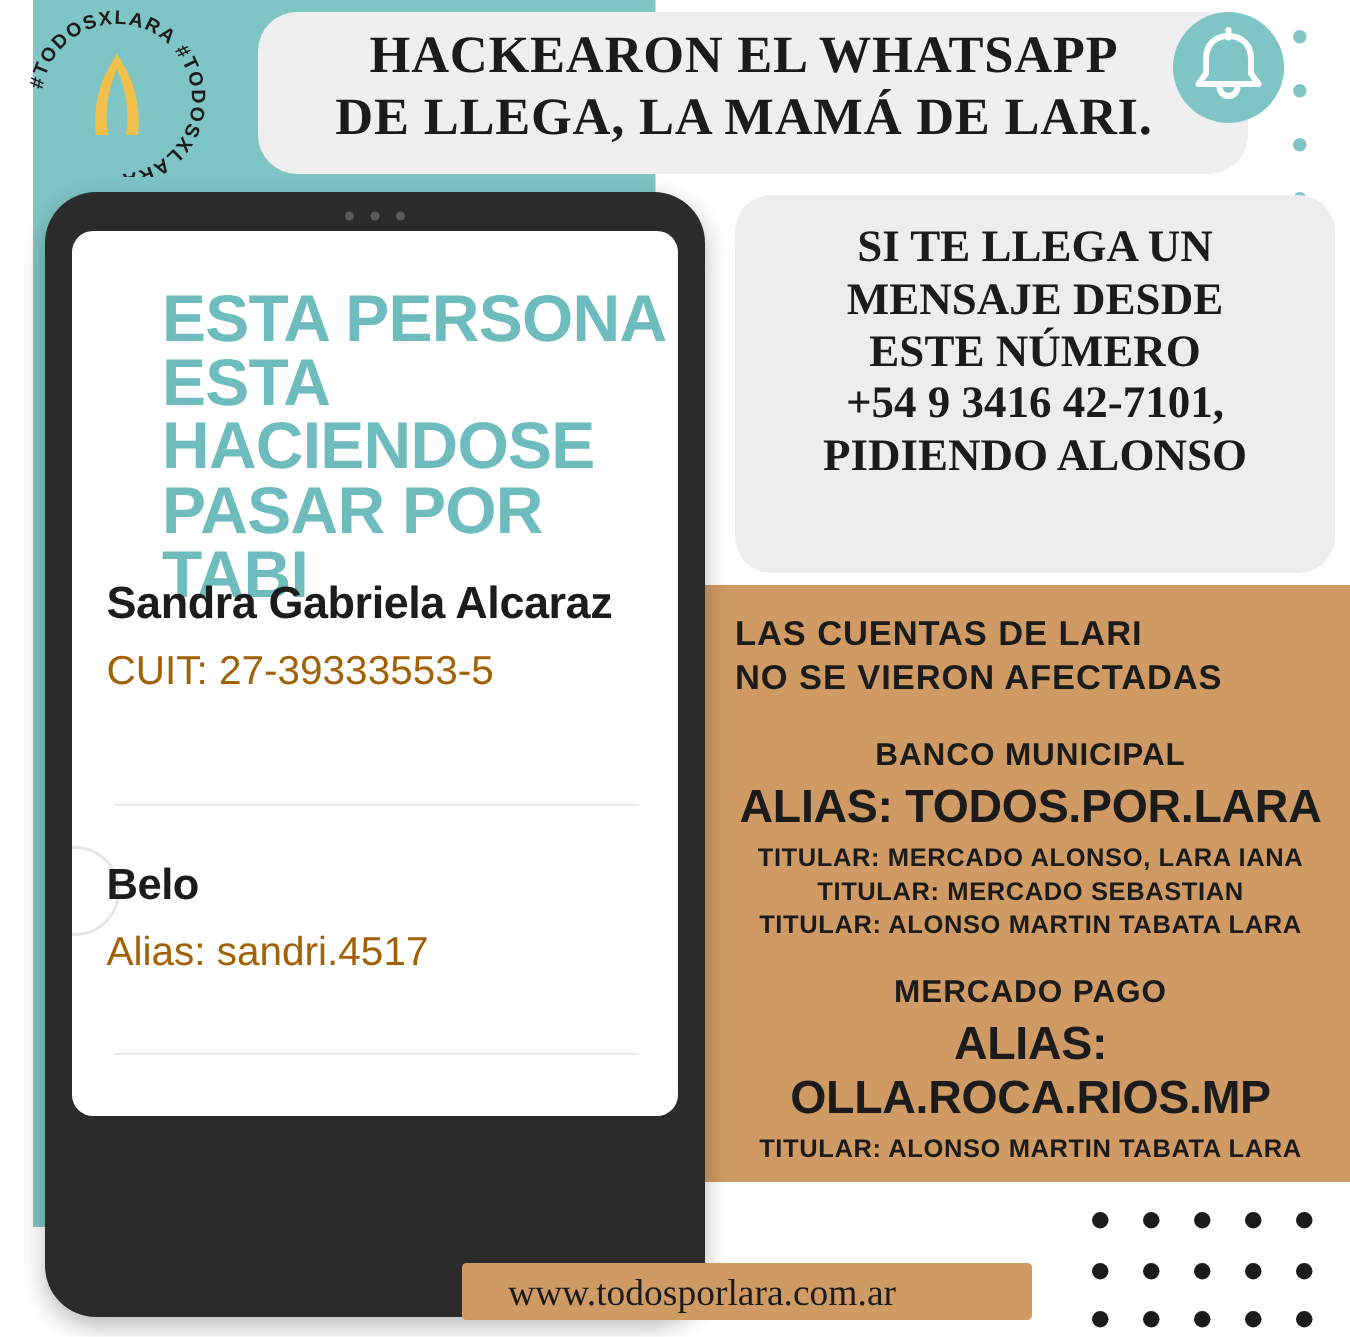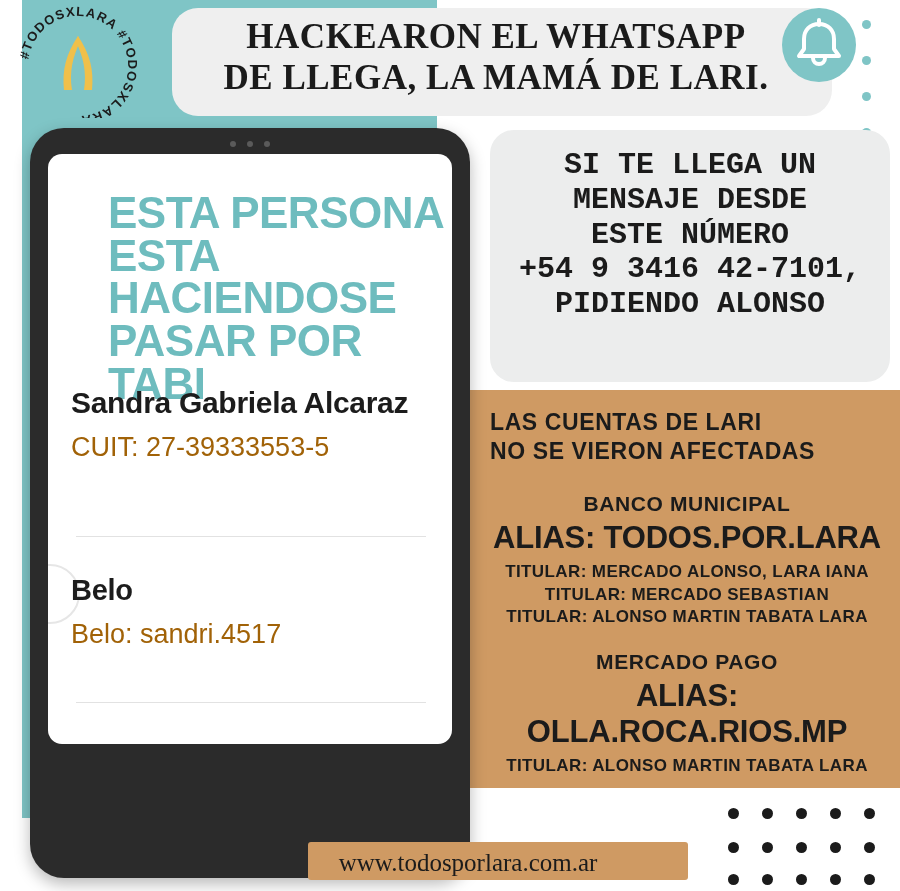--- a/index.html
+++ b/index.html
@@ -119,21 +119,21 @@
     height: 252px;
     background: #eceded;
     border-radius: 24px;
   }
   .warn-text {
     position: absolute;
     left: 494px;
     top: 148px;
     width: 392px;
     text-align: center;
-    font-family: Liberation Mono, monospace;
+    font-family: Liberation Serif, serif;
     font-weight: bold;
     font-size: 30px;
     line-height: 1.16;
     color: #1b1b1b;
   }
 
   
   .tablet {
     position: absolute;
     left: 30px;
@@ -405,21 +405,21 @@
       <div class="card-row first">
         <div class="row-name">Sandra Gabriela Alcaraz</div>
         <div class="row-sub">CUIT: 27-39333553-5</div>
       </div>
 
       <div class="divider"></div>
       <div class="ghost-circle"></div>
 
       <div class="card-row second">
         <div class="row-name small">Belo</div>
-        <div class="row-sub">Belo: sandri.4517</div>
+        <div class="row-sub">Alias: sandri.4517</div>
       </div>
 
       <div class="divider two"></div>
     </div>
   </div>
 
   <div class="tan-heading">
     <div>LAS CUENTAS DE LARI</div>
     <div>NO SE VIERON AFECTADAS</div>
   </div>

